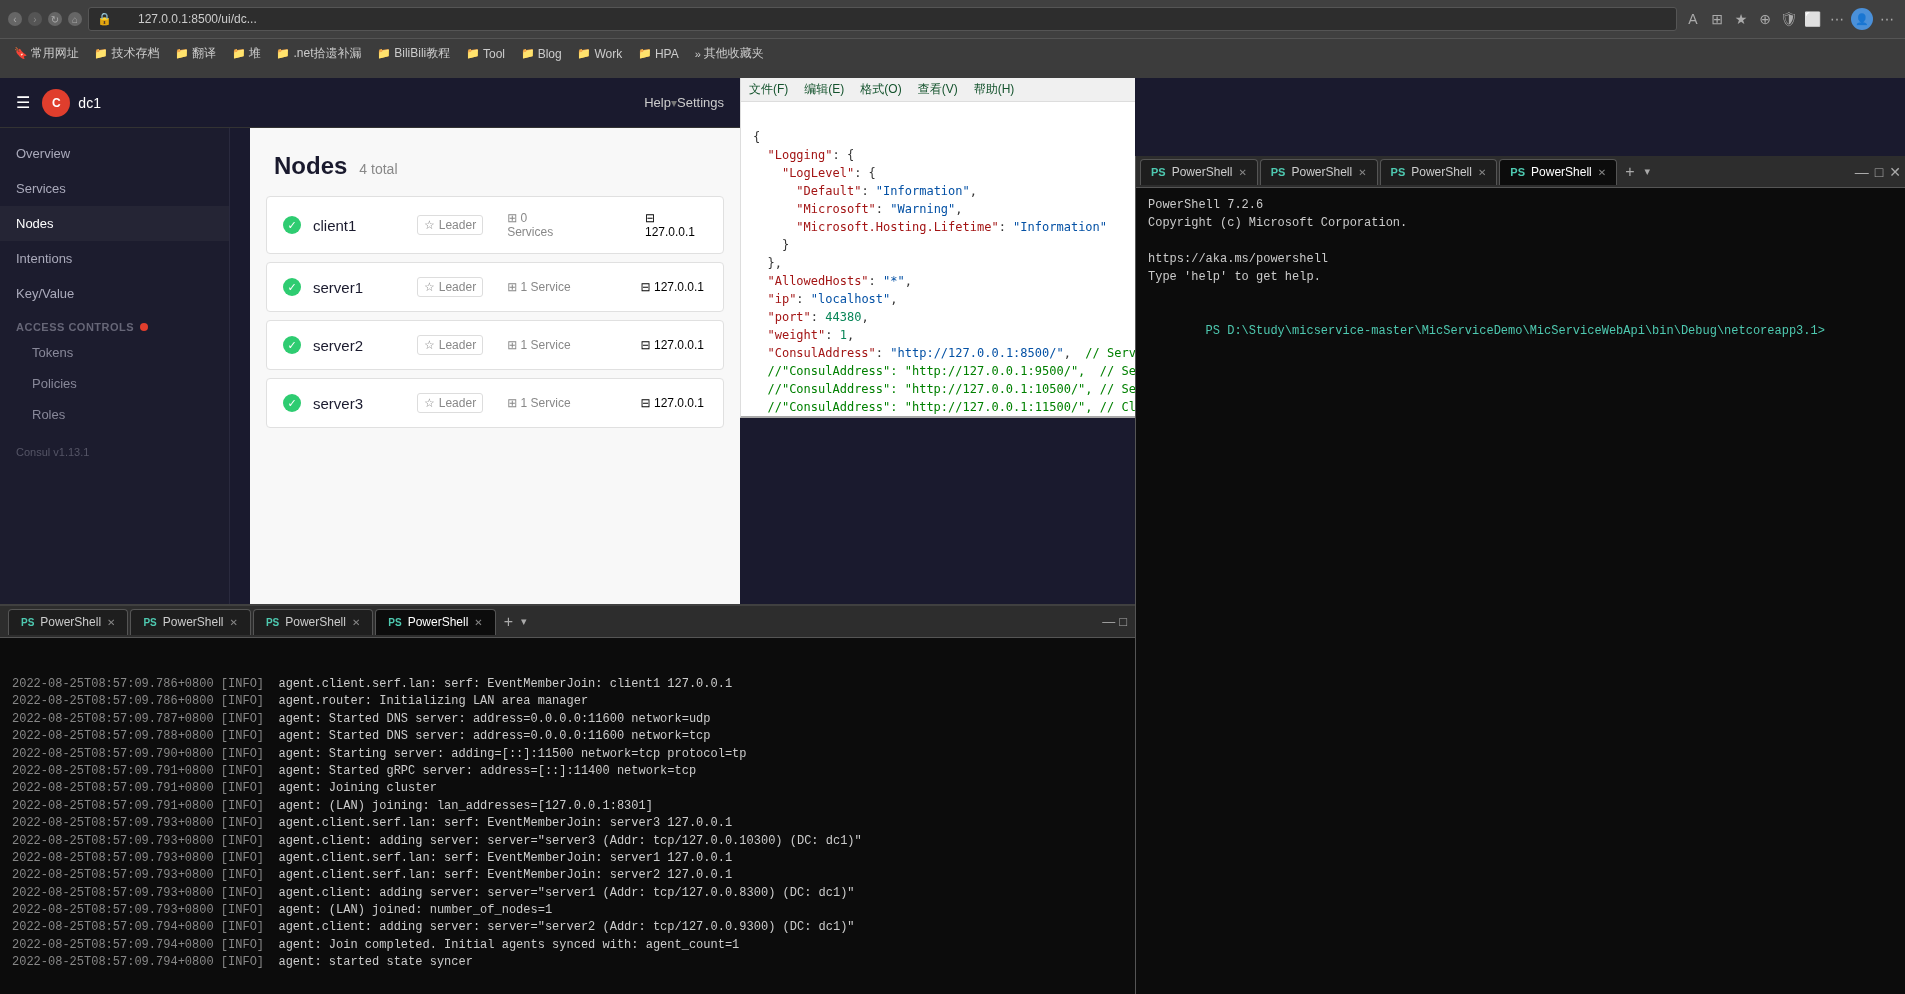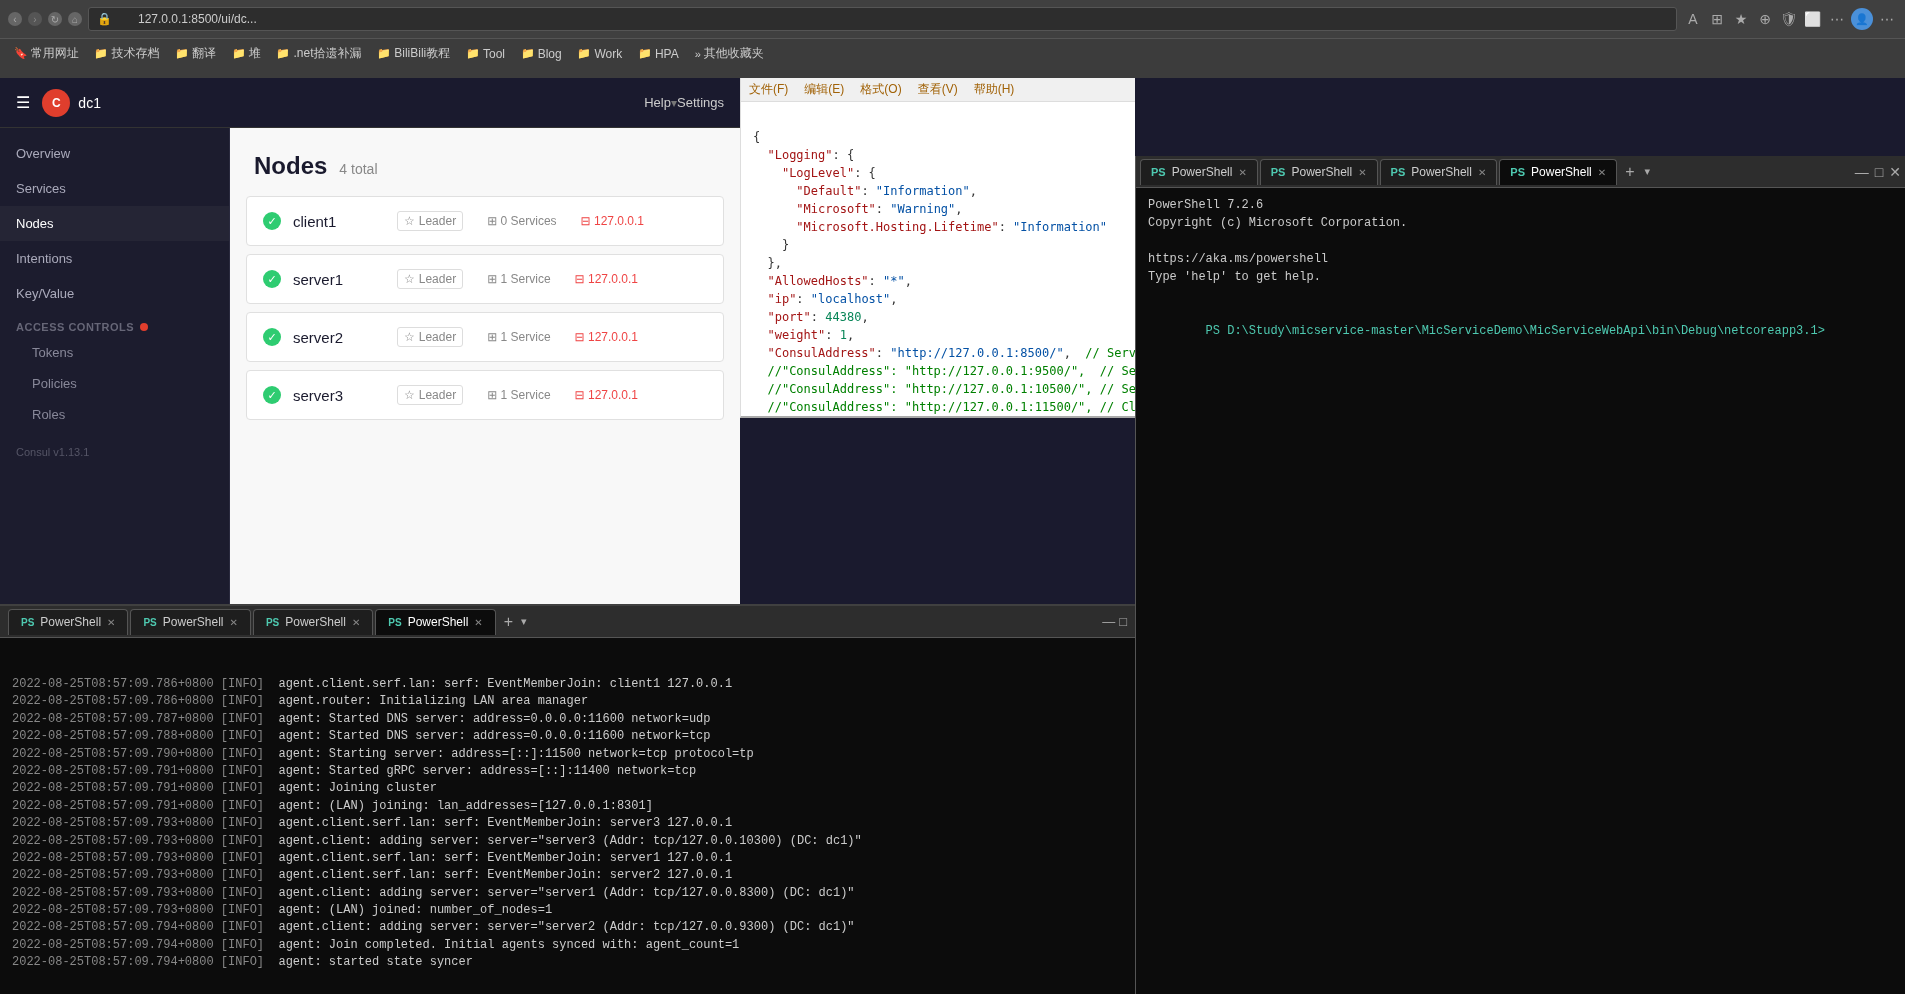--- a/index.html
+++ b/index.html
@@ -28,21 +28,21 @@
     .consul-header { background: #1a1a2e; height: 50px; display: flex; align-items: center; padding: 0 16px; border-bottom: 1px solid #333; }
     .hamburger { color: #fff; cursor: pointer; font-size: 16px; margin-right: 12px; }
     .consul-logo { width: 28px; height: 28px; background: #e03e2d; border-radius: 50%; display: flex; align-items: center; justify-content: center; margin-right: 8px; }
     .consul-logo-inner { color: #fff; font-weight: bold; font-size: 12px; }
     .consul-datacenter { color: #fff; font-size: 14px; font-weight: 500; }
     .consul-header-right { margin-left: auto; display: flex; align-items: center; }
     .help-btn { color: #ccc; font-size: 13px; cursor: pointer; display: flex; align-items: center; gap: 4px; }
     .settings-btn { color: #ccc; font-size: 13px; cursor: pointer; }
 
     
-    .consul-body { display: flex; flex: 1; overflow: hidden; }
+    .consul-body { display: flex; flex: 1; overflow: hidden; gap: 20px; }
 
     
     .sidebar { width: 230px; background: #1c1c2e; border-right: 1px solid #2a2a3e; padding-top: 8px; }
     .sidebar-item { padding: 10px 16px; color: #aab; cursor: pointer; font-size: 13px; display: flex; align-items: center; gap: 8px; }
     .sidebar-item.active { background: #252535; color: #fff; font-weight: 500; }
     .sidebar-section-label { padding: 10px 16px 4px; color: #667; font-size: 11px; font-weight: 600; text-transform: uppercase; letter-spacing: 0.5px; display: flex; align-items: center; gap: 6px; }
     .red-dot { width: 8px; height: 8px; background: #e03e2d; border-radius: 50%; display: inline-block; }
     .sidebar-sub-item { padding: 8px 16px 8px 32px; color: #889; cursor: pointer; font-size: 13px; }
     .sidebar-version { padding: 16px; color: #556; font-size: 11px; }
 
@@ -53,23 +53,23 @@
     .content-count { color: #888; font-size: 14px; }
 
     
     .node-card { background: #fff; border: 1px solid #e0e0e0; border-radius: 4px; margin: 0 16px 8px; padding: 14px 16px; display: flex; align-items: center; gap: 12px; cursor: pointer; }
     .node-status { width: 18px; height: 18px; background: #2ecc71; border-radius: 50%; display: flex; align-items: center; justify-content: center; flex-shrink: 0; }
     .node-status-check { color: #fff; font-size: 11px; }
     .node-info { flex: 1; display: flex; align-items: center; gap: 24px; }
     .node-name { font-size: 15px; font-weight: 500; color: #1a1a2e; min-width: 80px; }
     .node-badge { display: flex; align-items: center; gap: 4px; color: #888; font-size: 12px; border: 1px solid #ddd; border-radius: 3px; padding: 2px 6px; }
     .node-services { color: #888; font-size: 12px; }
-    .node-ip { color: #ef4444; font-size: 12px; }
+    .node-ip { color: #000000; font-size: 12px; margin-left: 46px; }
     .json-menubar { background: #f0f0f0; padding: 2px 8px; display: flex; gap: 16px; font-size: 12px; color: #333; border-bottom: 1px solid #ddd; height: 24px; align-items: center; }
-    .json-menu-item { cursor: pointer; color: #a16207; }
+    .json-menu-item { cursor: pointer; color: #14532d; }
     .json-content { padding: 8px 16px; white-space: pre; }
     .terminal-tabs { background: #2d2d2d; height: 32px; display: flex; align-items: center; padding: 0 8px; gap: 2px; border-bottom: 1px solid #555; overflow: hidden; }
     .terminal-tab { display: flex; align-items: center; gap: 6px; padding: 4px 12px; background: #1e1e1e; border-radius: 4px 4px 0 0; cursor: pointer; color: #ccc; font-size: 12px; height: 26px; border: 1px solid #555; border-bottom: none; }
     .terminal-tab.active { background: #0c0c0c; color: #fff; }
     .terminal-tab-close { font-size: 10px; color: #888; }
     .terminal-tab-add { color: #aaa; cursor: pointer; font-size: 16px; padding: 0 6px; }
     .terminal-tab-controls { margin-left: auto; display: flex; align-items: center; gap: 4px; color: #aaa; font-size: 13px; }
     .terminal-content { padding: 8px 12px; font-family: Consolas, 'Courier New', monospace; font-size: 12px; color: #ccc; line-height: 1.45; overflow-y: auto; height: calc(100% - 32px); margin-top: 30px; }
     .terminal-line { white-space: pre-wrap; word-break: break-all; }
 
@@ -407,21 +407,21 @@
       <div class="terminal-tab-controls">
         <span style="cursor:pointer;">—</span>
         <span style="cursor:pointer;">□</span>
       </div>
     </div>
     <div class="terminal-content" id="terminal-lines">
     <div class="terminal-line"><span style="color:#888;">2022-08-25T08:57:09.786+0800 [INFO]</span><span style="color:#ccc;">  agent.client.serf.lan: serf: EventMemberJoin: client1 127.0.0.1</span></div>
         <div class="terminal-line"><span style="color:#888;">2022-08-25T08:57:09.786+0800 [INFO]</span><span style="color:#ccc;">  agent.router: Initializing LAN area manager</span></div>
         <div class="terminal-line"><span style="color:#888;">2022-08-25T08:57:09.787+0800 [INFO]</span><span style="color:#ccc;">  agent: Started DNS server: address=0.0.0.0:11600 network=udp</span></div>
         <div class="terminal-line"><span style="color:#888;">2022-08-25T08:57:09.788+0800 [INFO]</span><span style="color:#ccc;">  agent: Started DNS server: address=0.0.0.0:11600 network=tcp</span></div>
-        <div class="terminal-line"><span style="color:#888;">2022-08-25T08:57:09.790+0800 [INFO]</span><span style="color:#ccc;">  agent: Starting server: address=[::]:11500 network=tcp protocol=tp</span></div>
+        <div class="terminal-line"><span style="color:#888;">2022-08-25T08:57:09.790+0800 [INFO]</span><span style="color:#ccc;">  agent: Starting server: adding=[::]:11500 network=tcp protocol=tp</span></div>
         <div class="terminal-line"><span style="color:#888;">2022-08-25T08:57:09.791+0800 [INFO]</span><span style="color:#ccc;">  agent: Started gRPC server: address=[::]:11400 network=tcp</span></div>
         <div class="terminal-line"><span style="color:#888;">2022-08-25T08:57:09.791+0800 [INFO]</span><span style="color:#ccc;">  agent: Joining cluster</span></div>
         <div class="terminal-line"><span style="color:#888;">2022-08-25T08:57:09.791+0800 [INFO]</span><span style="color:#ccc;">  agent: (LAN) joining: lan_addresses=[127.0.0.1:8301]</span></div>
         <div class="terminal-line"><span style="color:#888;">2022-08-25T08:57:09.793+0800 [INFO]</span><span style="color:#ccc;">  agent.client.serf.lan: serf: EventMemberJoin: server3 127.0.0.1</span></div>
         <div class="terminal-line"><span style="color:#888;">2022-08-25T08:57:09.793+0800 [INFO]</span><span style="color:#ccc;">  agent.client: adding server: server="server3 (Addr: tcp/127.0.0.10300) (DC: dc1)"</span></div>
         <div class="terminal-line"><span style="color:#888;">2022-08-25T08:57:09.793+0800 [INFO]</span><span style="color:#ccc;">  agent.client.serf.lan: serf: EventMemberJoin: server1 127.0.0.1</span></div>
         <div class="terminal-line"><span style="color:#888;">2022-08-25T08:57:09.793+0800 [INFO]</span><span style="color:#ccc;">  agent.client.serf.lan: serf: EventMemberJoin: server2 127.0.0.1</span></div>
         <div class="terminal-line"><span style="color:#888;">2022-08-25T08:57:09.793+0800 [INFO]</span><span style="color:#ccc;">  agent.client: adding server: server="server1 (Addr: tcp/127.0.0.8300) (DC: dc1)"</span></div>
         <div class="terminal-line"><span style="color:#888;">2022-08-25T08:57:09.793+0800 [INFO]</span><span style="color:#ccc;">  agent: (LAN) joined: number_of_nodes=1</span></div>
         <div class="terminal-line"><span style="color:#888;">2022-08-25T08:57:09.794+0800 [INFO]</span><span style="color:#ccc;">  agent.client: adding server: server="server2 (Addr: tcp/127.0.0.9300) (DC: dc1)"</span></div>

